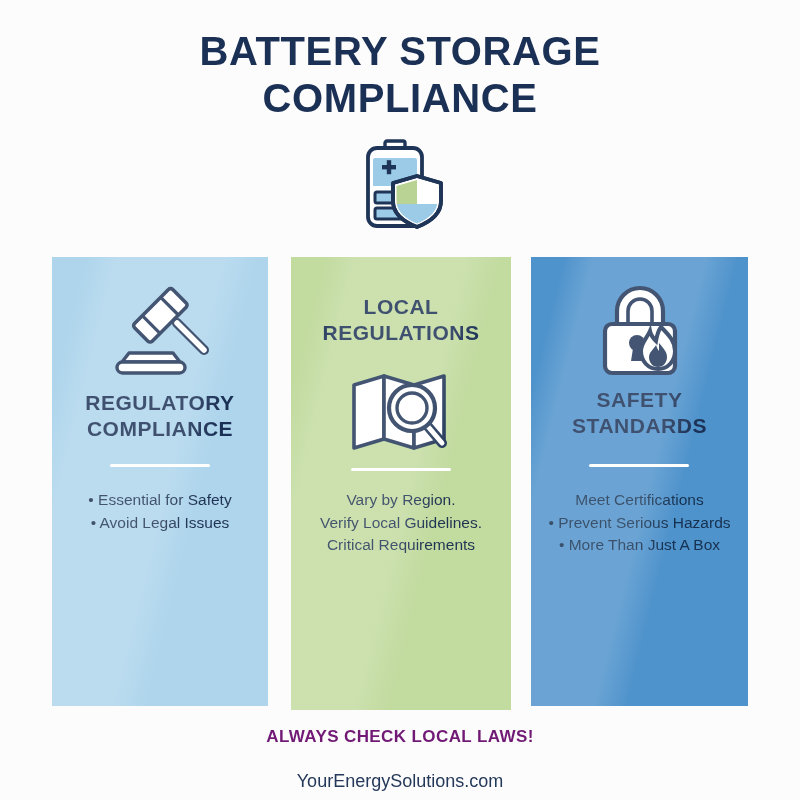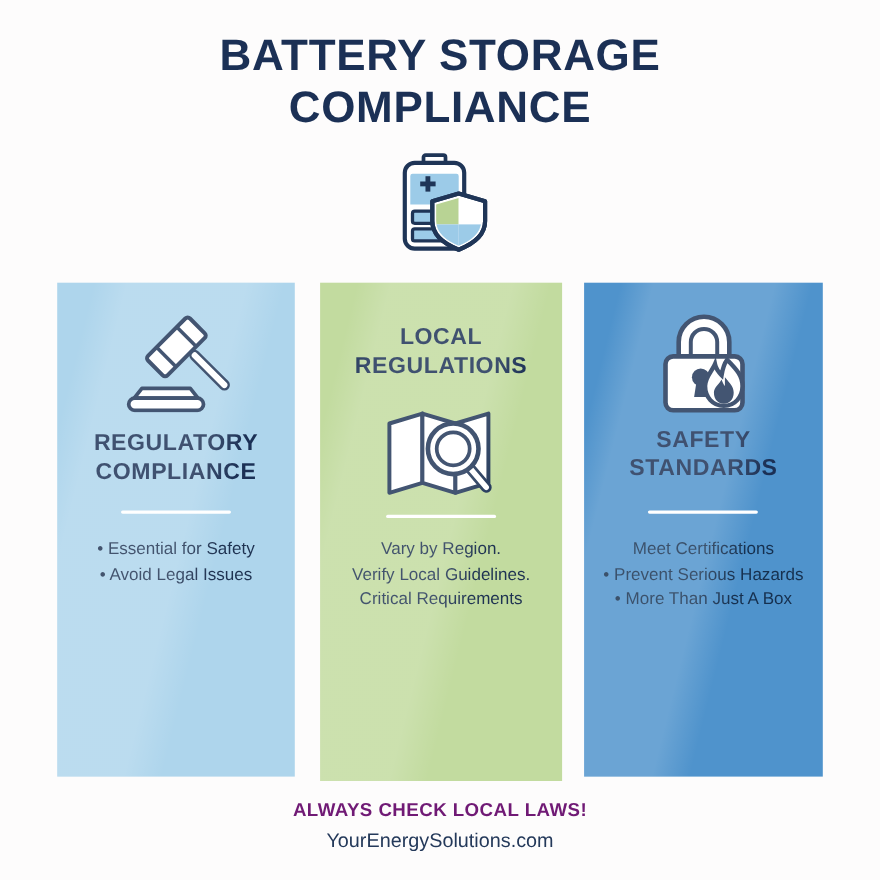--- a/index.html
+++ b/index.html
@@ -88,21 +88,21 @@
 
   
   .footer{
     position:absolute;left:0;top:726px;width:800px;text-align:center;
   }
   .footer-headline{
     font-size:17px;font-weight:bold;letter-spacing:.4px;color:#701a75;
     line-height:22px;
   }
   .footer-url{
-    font-size:18px;color:#24395a;line-height:26px;margin-top:3px;
+    font-size:18px;color:#24395a;line-height:26px;margin-top:20px;
   }
 </style>
 </head>
 <body>
 
 <div class="page">
 
   <div class="title">
     <span class="ln">BATTERY STORAGE</span>
     <span class="ln">COMPLIANCE</span>

